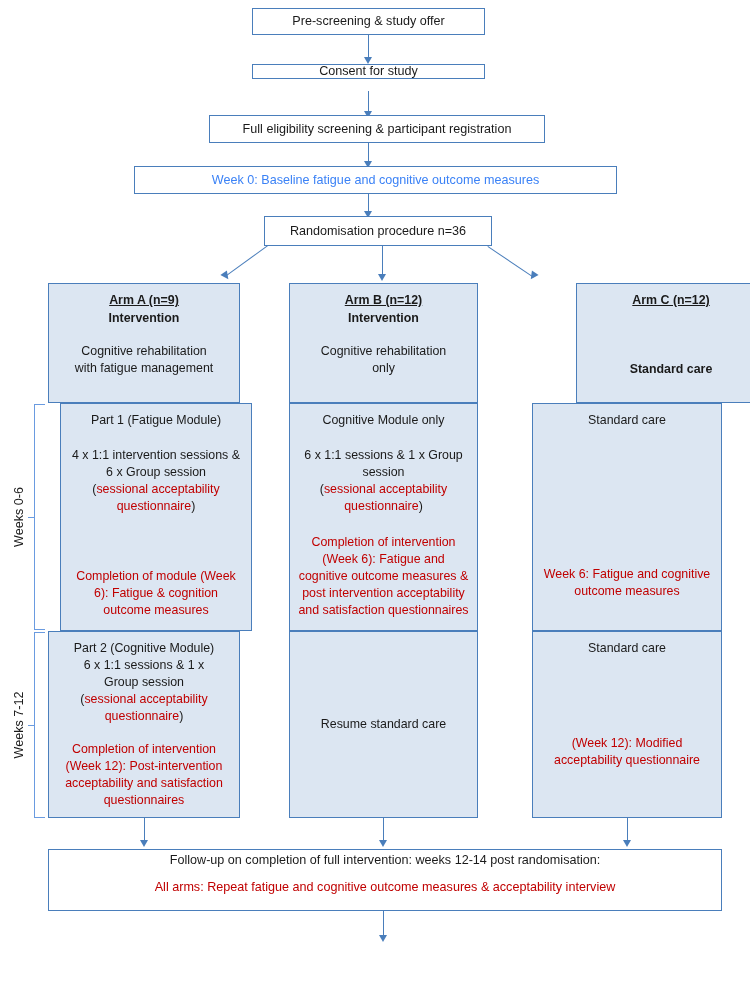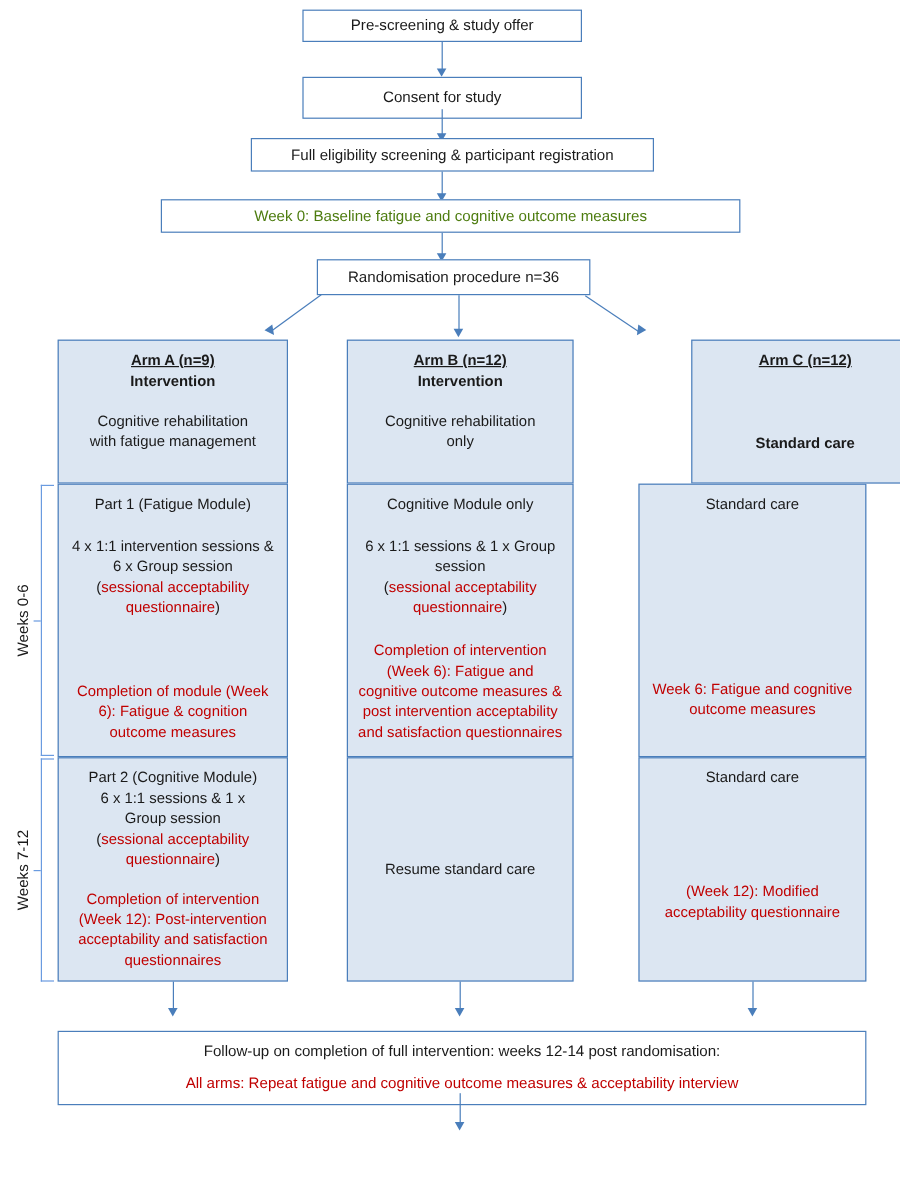--- a/index.html
+++ b/index.html
@@ -25,21 +25,21 @@
     background: #ffffff;
     display: flex;
     align-items: center;
     justify-content: center;
     text-align: center;
     font-size: 12.6px;
     color: #1a1a1a;
     line-height: 1.35;
     padding: 2px 6px;
   }
-  .box.red { color: #4d7c0f; }
+  .box.red { color: #3b82f6; }
   .col {
     position: absolute;
     box-sizing: border-box;
     border: 1.3px solid #4a7ebb;
     background: #dce6f2;
     display: flex;
     flex-direction: column;
     align-items: center;
     text-align: center;
     font-size: 12.4px;
@@ -115,21 +115,21 @@
 <body>
 
 <div id="canvas">
 
   <div class="box" style="left:252px; top:8px; width:233px; height:27px;">
     <span>Pre-screening &amp; study offer</span>
   </div>
   <div class="vline" style="left:368px; top:35px; height:26px;"></div>
   <div class="arrowhead" style="left:364px; top:57px;"></div>
 
-  <div class="box" style="left:252px; top:64px; width:233px; height:35px;">
+  <div class="box" style="left:252px; top:64px; width:233px; height:15px;">
     <span>Consent for study</span>
   </div>
   <div class="vline" style="left:368px; top:91px; height:24px;"></div>
   <div class="arrowhead" style="left:364px; top:111px;"></div>
 
   <div class="box" style="left:209px; top:115px; width:336px; height:28px;">
     <span>Full eligibility screening &amp; participant registration</span>
   </div>
   <div class="vline" style="left:368px; top:143px; height:22px;"></div>
   <div class="arrowhead" style="left:364px; top:161px;"></div>
@@ -153,21 +153,21 @@
   <div class="diag" style="left:488px; top:246px; width:55px; transform: rotate(34deg);"></div>
   <div class="diag-head" style="left:529px; top:272px; transform: rotate(34deg);"></div>
 
   <div class="col" style="left:48px; top:283px; width:192px; height:120px; justify-content:flex-start;">
     <span class="arm-title">Arm A (n=9)</span>
     <span class="arm-sub">Intervention</span>
     <span class="arm-desc">Cognitive rehabilitation</span>
     <span class="arm-desc">with fatigue management</span>
   </div>
 
-  <div class="col" style="left:48px; top:403px; width:192px; height:228px; justify-content:flex-start;">
+  <div class="col" style="left:60px; top:403px; width:192px; height:228px; justify-content:flex-start;">
     <span>Part 1 (Fatigue Module)</span>
     <div class="spacer-md"></div>
     <span>4 x 1:1 intervention sessions &amp;</span>
     <span>6 x Group session</span>
     <div>
       <span class="blk-txt">(</span><span class="red">sessional acceptability</span>
     </div>
     <div>
       <span class="red">questionnaire</span><span class="blk-txt">)</span>
     </div>
@@ -245,21 +245,21 @@
 
   <div class="vline" style="left:144px; top:818px; height:26px;"></div>
   <div class="arrowhead" style="left:140px; top:840px;"></div>
 
   <div class="vline" style="left:383px; top:818px; height:26px;"></div>
   <div class="arrowhead" style="left:379px; top:840px;"></div>
 
   <div class="vline" style="left:627px; top:818px; height:26px;"></div>
   <div class="arrowhead" style="left:623px; top:840px;"></div>
 
-  <div class="box" style="left:48px; top:849px; width:674px; height:62px; flex-direction:column; justify-content:center;margin-top:10px;">
+  <div class="box" style="left:48px; top:849px; width:674px; height:62px; flex-direction:column; justify-content:flex-start;">
     <span>Follow-up on completion of full intervention: weeks 12-14 post randomisation:</span>
     <span style="height:10px;"></span>
     <span class="red">All arms: Repeat fatigue and cognitive outcome measures &amp; acceptability interview</span>
   </div>
 
   <div class="vline" style="left:383px; top:911px; height:28px;"></div>
   <div class="arrowhead" style="left:379px; top:935px;"></div>
 
 
 </div>

